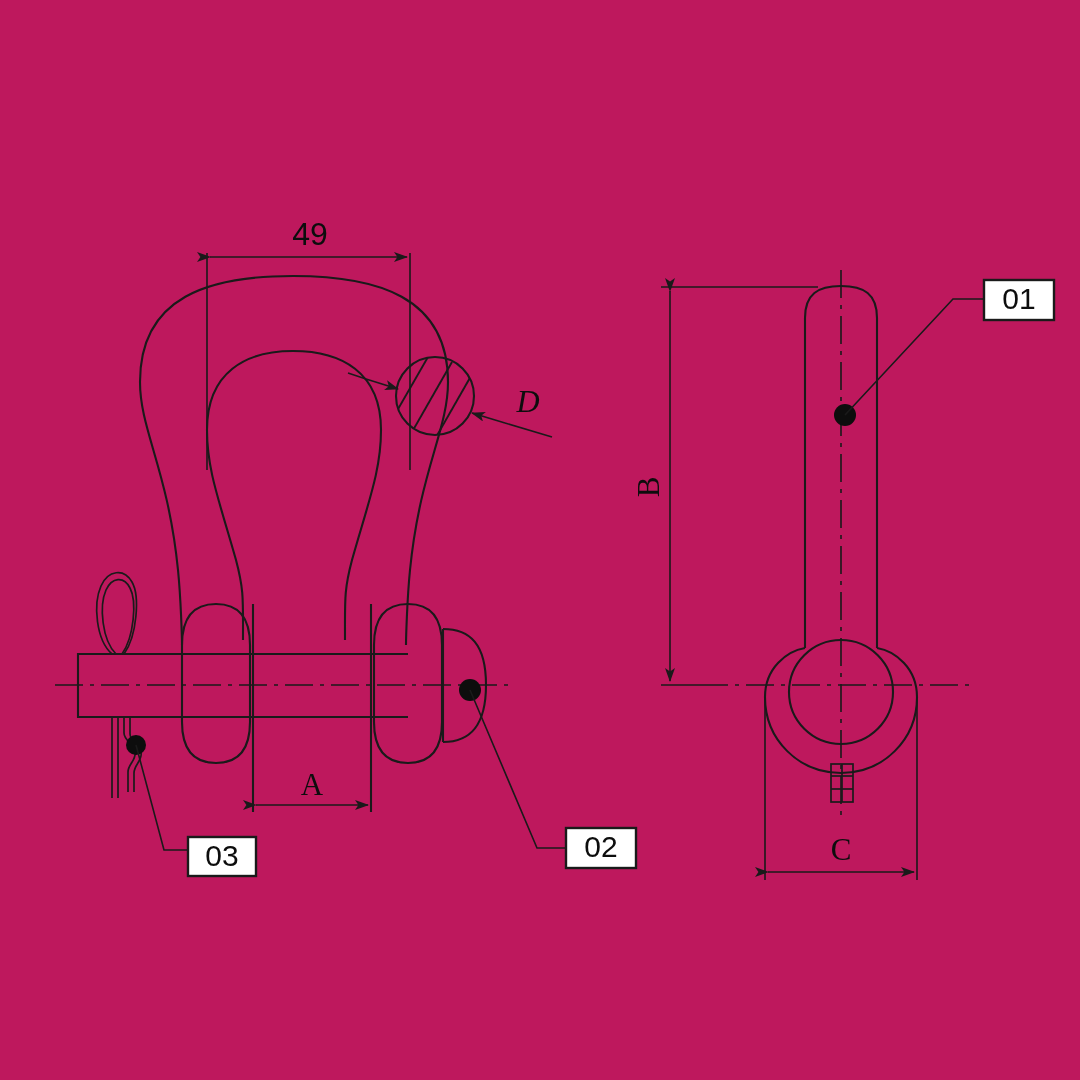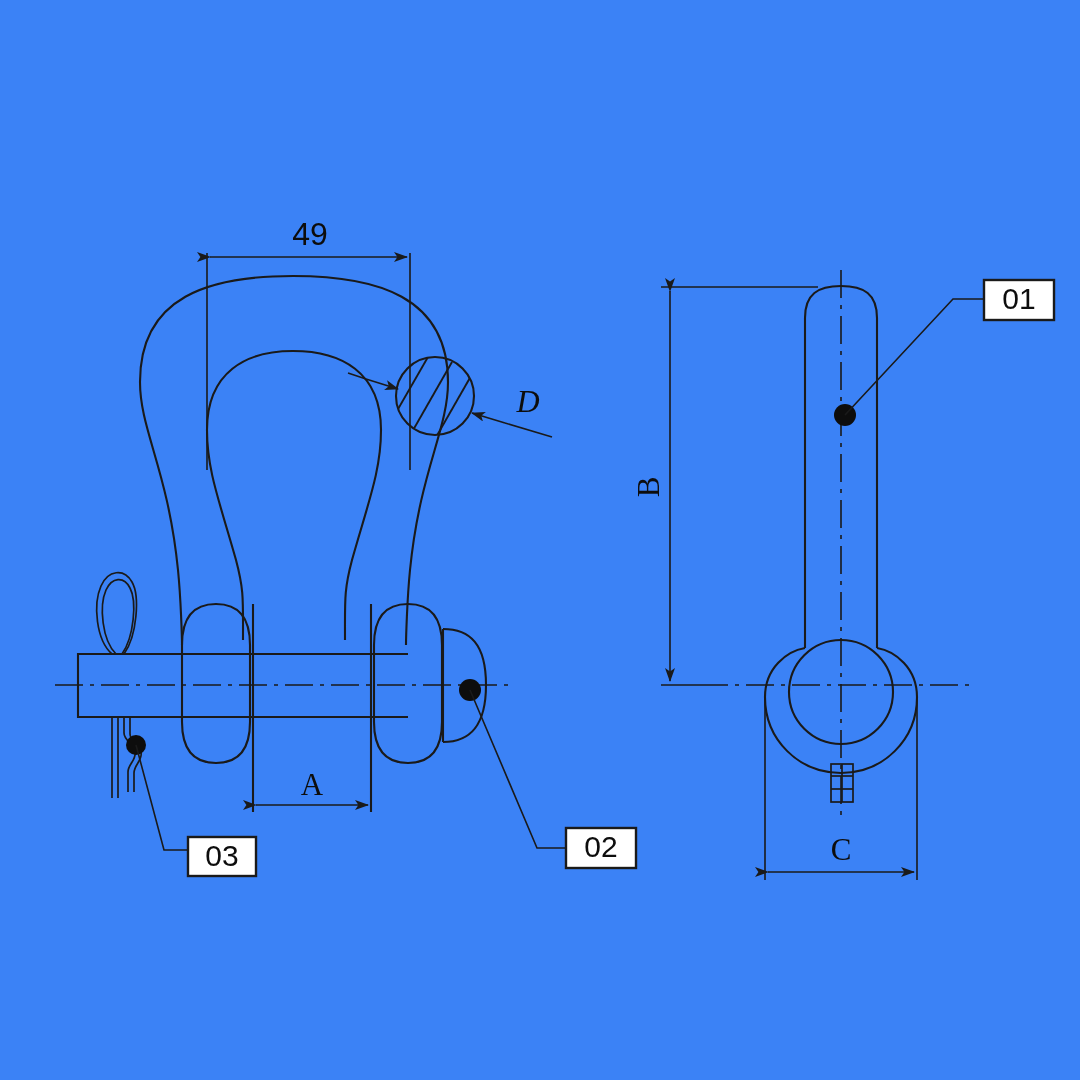--- a/index.html
+++ b/index.html
@@ -4,21 +4,21 @@
 <style>
   html, body {
     margin: 0;
     padding: 0;
     background: #ffffff;
   }
   #drawing-root {
     position: relative;
     width: 1080px;
     height: 1080px;
-    background: #3b82f6;
+    background: #be185d;
     font-family: "Liberation Serif", serif;
     overflow: hidden;
   }
   svg#drawing-canvas {
     position: absolute;
     left: 0;
     top: 0;
     width: 1080px;
     height: 1080px;
     display: block;

